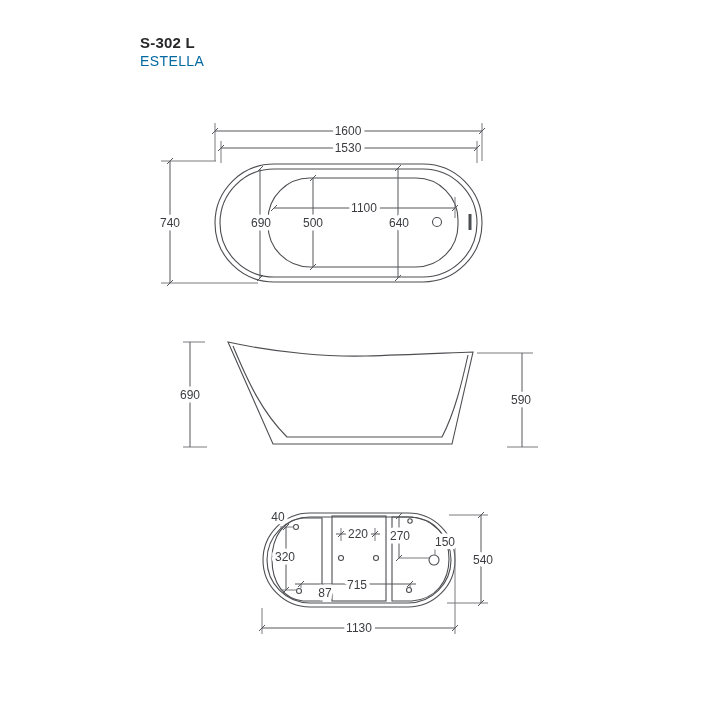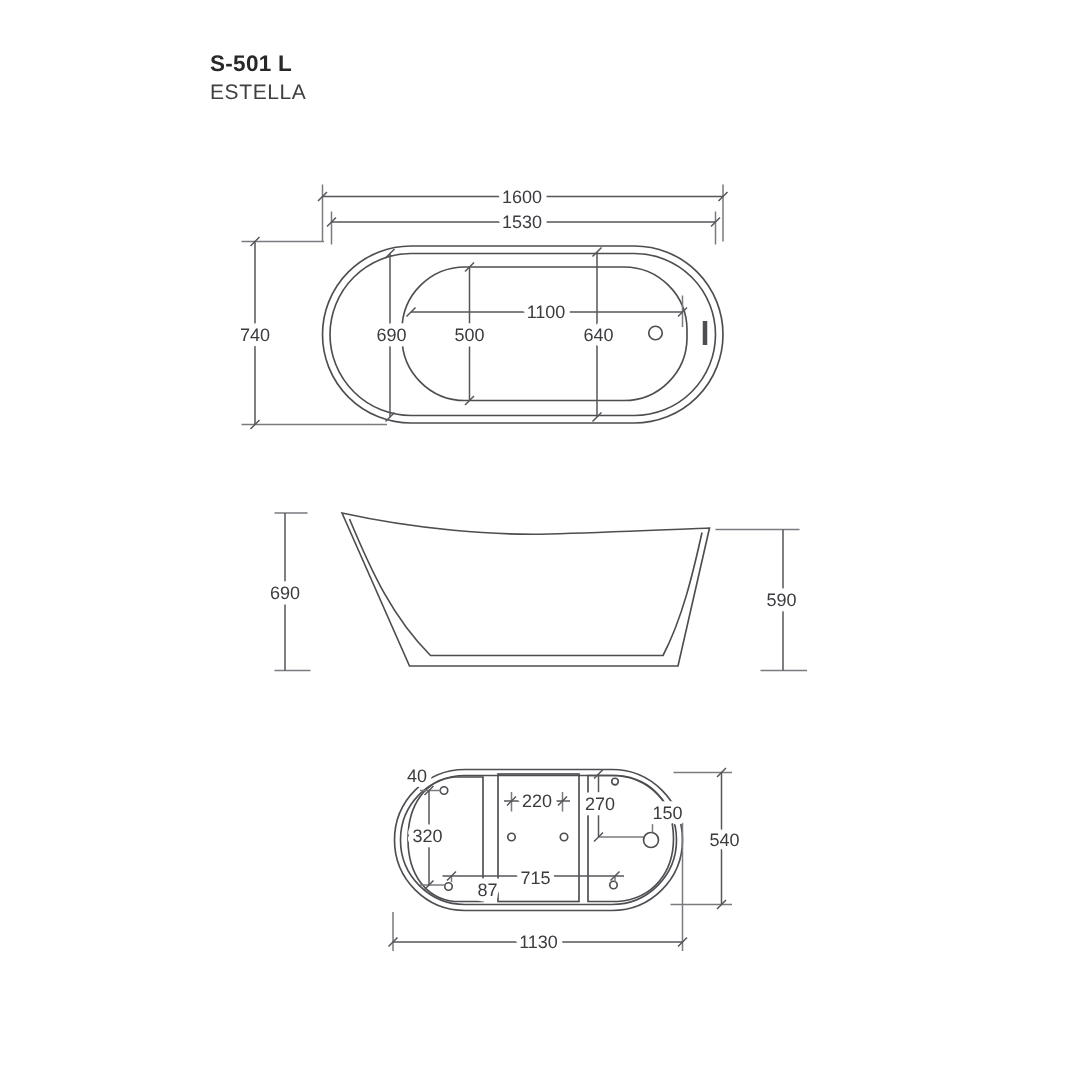--- a/index.html
+++ b/index.html
@@ -1,31 +1,31 @@
 <!DOCTYPE html>
 <html><head>
 <meta charset="utf-8">
 <style>
   html,body{margin:0;padding:0;background:#ffffff;}
   body{width:720px;height:720px;position:relative;font-family:"Liberation Sans",sans-serif;}
   .titleblock{position:absolute;left:140px;top:34px;}
   .title-code{font-size:15px;font-weight:bold;color:#28282a;letter-spacing:.2px;}
-  .title-name{font-size:14px;color:#404040;margin-top:2px;letter-spacing:.4px;}
+  .title-name{font-size:14px;color:#0369a1;margin-top:2px;letter-spacing:.4px;}
   svg{position:absolute;left:0;top:0;}
   .ln{stroke:#55565a;stroke-width:1;fill:none;}
   .ln-thin{stroke:#7a7b7f;stroke-width:1;fill:none;}
   .shape{stroke:#4d4e52;stroke-width:1.1;fill:none;}
   .dimtext{font-size:12px;fill:#3b3c40;text-anchor:middle;
            paint-order:stroke;stroke:#ffffff;stroke-width:7px;stroke-linejoin:round;}
 </style>
 </head>
 <body>
 
 <div class="titleblock">
-  <div class="title-code">S-501 L</div>
+  <div class="title-code">S-302 L</div>
   <div class="title-name">ESTELLA</div>
 </div>
 
 <svg width="720" height="720" viewBox="0 0 720 720">
 
   <g>
 
     <rect class="shape" x="215" y="164" width="267" height="118" rx="59" ry="59"></rect>
     <rect class="shape" x="220" y="169" width="257" height="108" rx="54" ry="54"></rect>
 

